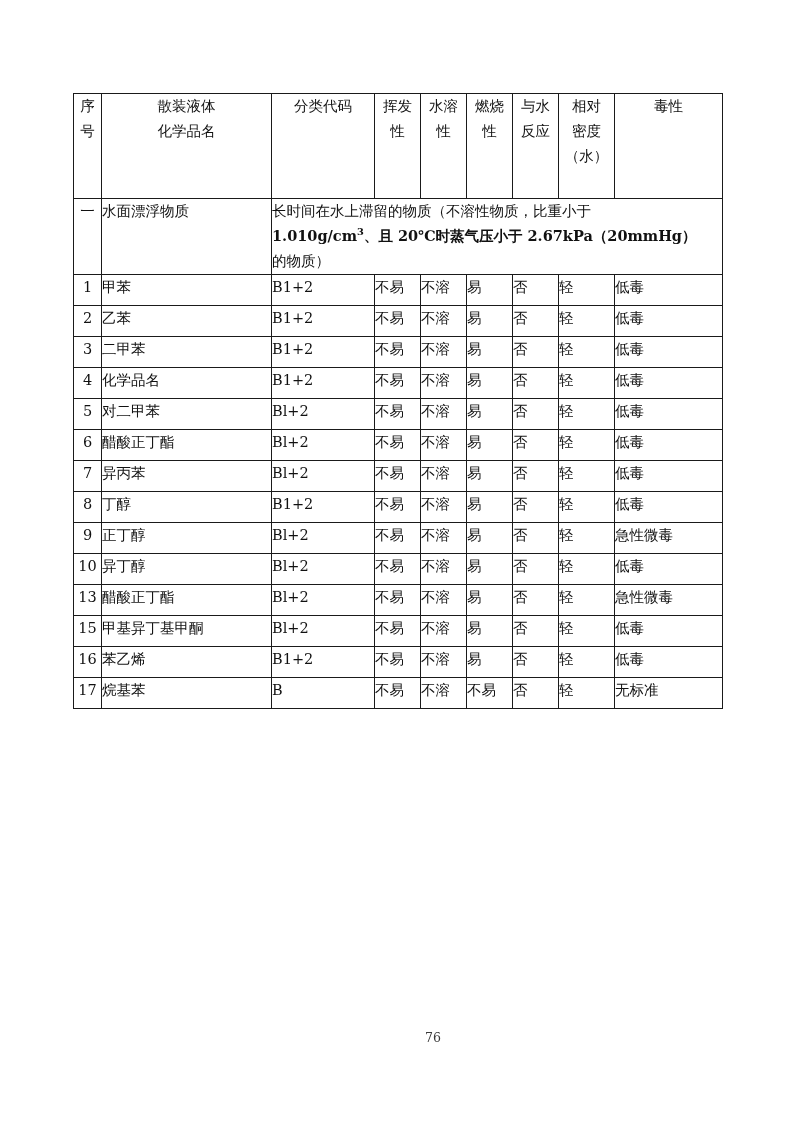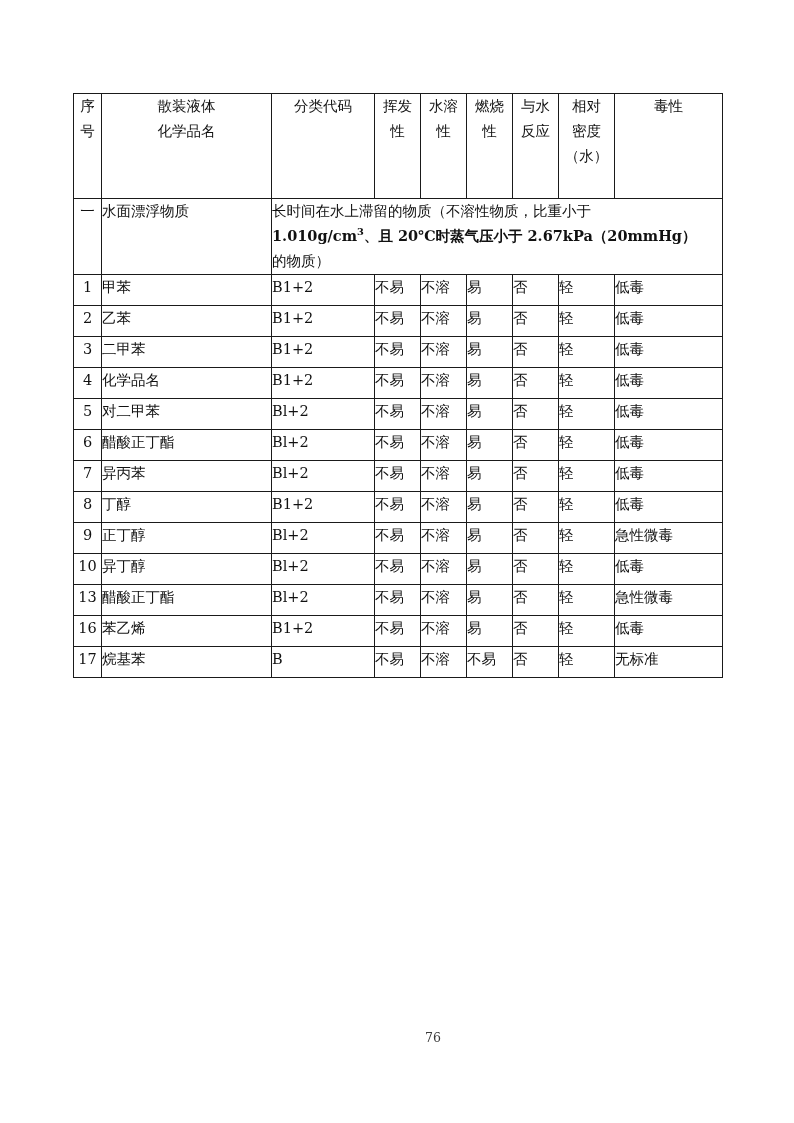--- a/index.html
+++ b/index.html
@@ -294,20 +294,31 @@
             <td class="d-name">醋酸正丁酯</td>
             <td class="d-code">Bl+2</td>
             <td class="d-mid">不易</td>
             <td class="d-mid">不溶</td>
             <td class="d-mid">易</td>
             <td class="d-mid">否</td>
             <td class="d-mid">轻</td>
             <td class="d-tox">急性微毒</td>
           </tr>
           <tr class="row-std">
+            <td class="d-no">15</td>
+            <td class="d-name">甲基异丁基甲酮</td>
+            <td class="d-code">Bl+2</td>
+            <td class="d-mid">不易</td>
+            <td class="d-mid">不溶</td>
+            <td class="d-mid">易</td>
+            <td class="d-mid">否</td>
+            <td class="d-mid">轻</td>
+            <td class="d-tox">低毒</td>
+          </tr>
+          <tr class="row-std">
             <td class="d-no">16</td>
             <td class="d-name">苯乙烯</td>
             <td class="d-code">B1+2</td>
             <td class="d-mid">不易</td>
             <td class="d-mid">不溶</td>
             <td class="d-mid">易</td>
             <td class="d-mid">否</td>
             <td class="d-mid">轻</td>
             <td class="d-tox">低毒</td>
           </tr>

